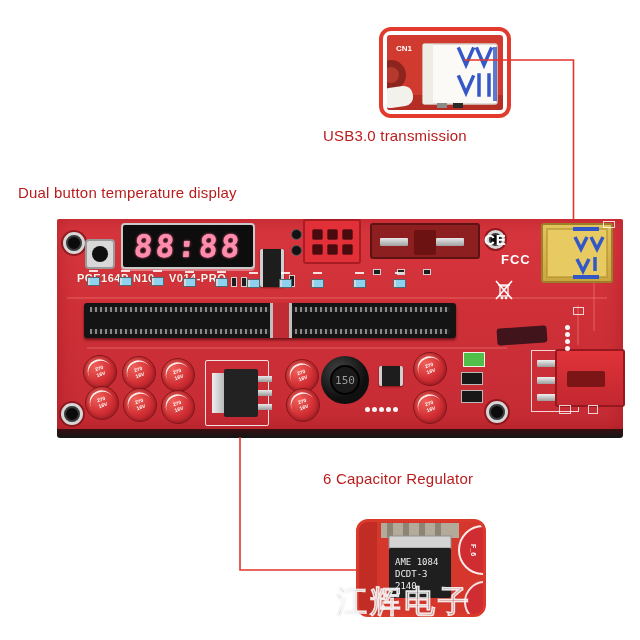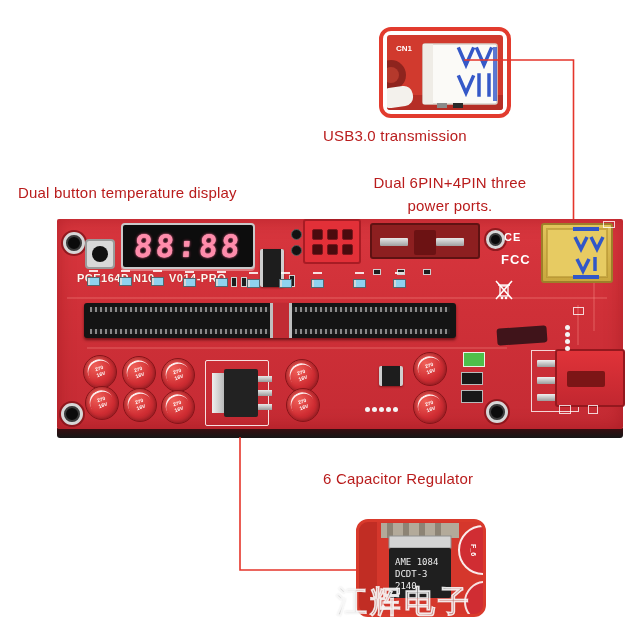--- a/index.html
+++ b/index.html
@@ -106,22 +106,21 @@
 <div id="canvas">
 
   <svg id="leaders" viewBox="0 0 640 640">
     <polyline points="464,60 573.5,60 573.5,219" fill="none" stroke="#e5352b" stroke-width="1.6"></polyline>
     <polyline points="240,437 240,570 357,570" fill="none" stroke="#e5352b" stroke-width="1.6"></polyline>
   </svg>
 
   <div class="caption" style="left:18px;top:184px;">Dual button temperature display</div>
   <div class="caption" style="left:323px;top:127px;">USB3.0 transmission</div>
   <div class="caption center" style="left:345px;top:171px;width:210px;">
-    <span>Dual 6PIN+4PIN three</span><br>
-    <span>power ports.</span>
+    <br>
   </div>
   <div class="caption" style="left:323px;top:470px;">6 Capacitor Regulator</div>
 
   <div class="inset" id="usb-inset">
     <svg width="116" height="75" viewBox="0 0 116 75">
       <rect x="0" y="0" width="116" height="75" fill="#d13a2e"></rect>
       <rect x="0" y="60" width="116" height="15" fill="#b52e26"></rect>
       <circle cx="4" cy="40" r="15" fill="#8e241e"></circle>
       <circle cx="4" cy="40" r="8" fill="#b5392c"></circle>
       <text x="9" y="16" font-size="8" font-weight="bold" fill="#ffffff" font-family="Liberation Sans, sans-serif">CN1</text>
@@ -211,21 +210,21 @@
         <div class="pinhole"></div>
         <div class="pinhole"></div>
     </div>
 
     <div id="sata-conn">
       <div class="clip" style="left:8px;"></div>
       <div class="clip" style="left:64px;"></div>
       <div class="tab"></div>
     </div>
 
-    <div class="cert" style="left:447px;top:12px;font-size:11px;">CE</div>
+    <div class="cert" style="left:427px;top:12px;font-size:15px;">CE</div>
     <div class="cert" style="left:444px;top:33px;font-size:13px;">FCC</div>
     <svg style="position:absolute;left:438px;top:60px;" width="18" height="22" viewBox="0 0 18 22">
       <rect x="5" y="7" width="8" height="10" fill="none" stroke="#fff" stroke-width="1.3"></rect>
       <line x1="3" y1="6" x2="15" y2="6" stroke="#fff" stroke-width="1.3"></line>
       <circle cx="7" cy="19" r="1.3" fill="#fff"></circle>
         <circle cx="11" cy="19" r="1.3" fill="#fff"></circle>
       <line x1="1" y1="2" x2="17" y2="20" stroke="#fff" stroke-width="1.5"></line>
       <line x1="17" y1="2" x2="1" y2="20" stroke="#fff" stroke-width="1.5"></line>
     </svg>
 
@@ -295,20 +294,23 @@
     <div id="reg-box">
       <div id="reg-chip">
         <div class="tab"></div>
         <div class="body"></div>
         <div class="pin" style="top:7px;"></div>
         <div class="pin" style="top:21px;"></div>
         <div class="pin" style="top:35px;"></div>
       </div>
     </div>
 
+    <div id="inductor">
+      <span>150</span>
+    </div>
 
     <div class="ic pins-lr" style="left:322px;top:147px;width:24px;height:20px;"></div>
     <div class="wdot" style="left:308px;top:188px;"></div>
     <div class="wdot" style="left:315px;top:188px;"></div>
     <div class="wdot" style="left:322px;top:188px;"></div>
     <div class="wdot" style="left:329px;top:188px;"></div>
     <div class="wdot" style="left:336px;top:188px;"></div>
     <div id="green-led"></div>
     <div class="diode" style="left:404px;top:153px;"></div>
     <div class="diode" style="left:404px;top:171px;"></div>

